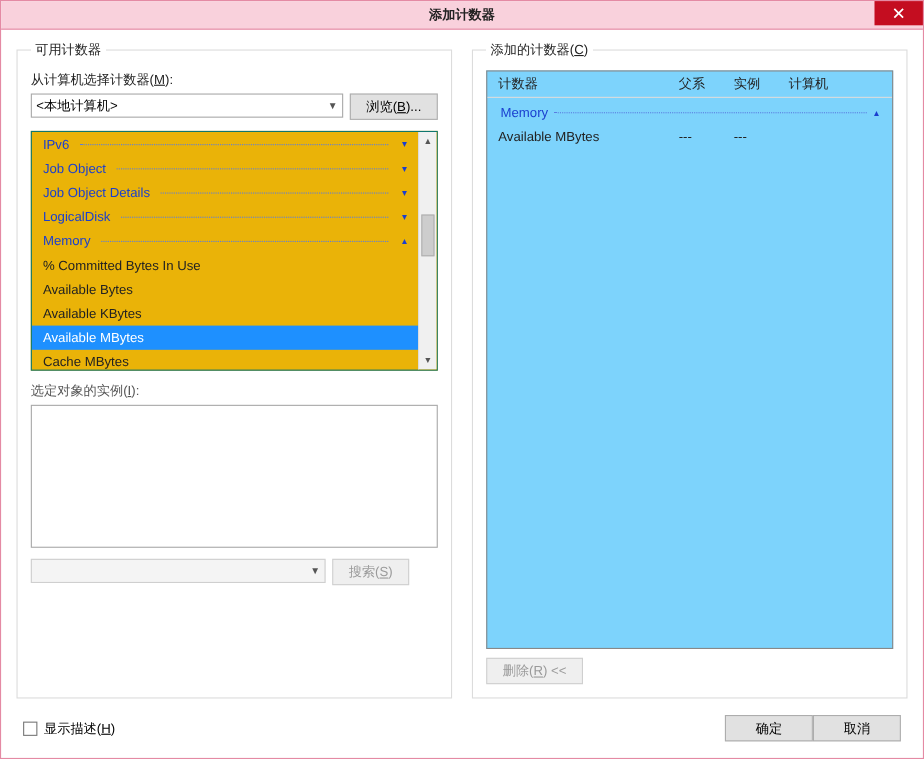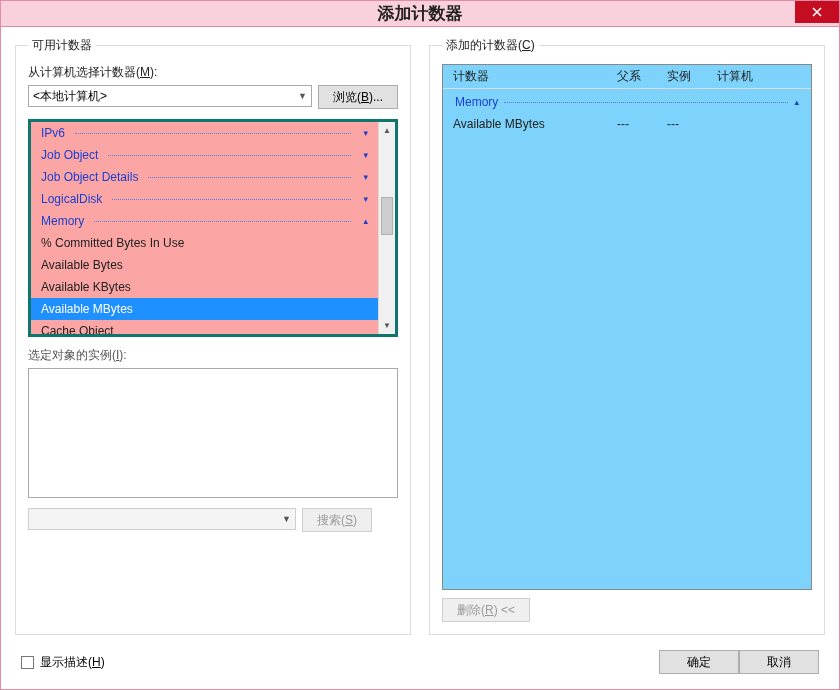--- a/index.html
+++ b/index.html
@@ -10,21 +10,21 @@
     border: 1px solid #e48aa4;
     position: relative;
     display: flex; flex-direction: column;
   }
   .titlebar {
     height: 26px; background: #f9d1dc;
     display: flex; align-items: center; justify-content: center;
     position: relative;
     border-bottom: 1px solid #e48aa4;
   }
-  .titlebar .title { font-weight: bold; font-size: 17px; color: #222; }
+  .titlebar .title { font-weight: bold; font-size: 12px; color: #222; }
   .close-btn {
     position: absolute; right: 0; top: 0; width: 44px; height: 22px;
     background: #c40d20; color: #fff; display: flex; align-items: center; justify-content: center;
     cursor: pointer; font-family: Arial;
   }
   .body {
     flex: 1; padding: 10px 14px 0 14px;
     display: flex; gap: 18px;
     min-height: 0;
   }
@@ -47,21 +47,21 @@
   .btn {
     border: 1px solid #adadad; background: #e1e1e1; padding: 0 14px;
     height: 24px; display: inline-flex; align-items: center; justify-content: center;
     cursor: pointer; min-width: 70px;
   }
   .btn.wide { min-width: 80px; }
   .btn.disabled { color: #9a9a9a; background: #efefef; border-color: #cfcfcf; cursor: default; }
 
   .counter-list {
     margin-top: 10px;
-    border: 3px solid #0f766e; background: #fca5a5;
+    border: 1px solid #0f766e; background: #eab308;
     height: 218px; position: relative;
     overflow: hidden;
   }
   .scroll-area {
     position: absolute; left: 0; right: 17px; top: 0; bottom: 0;
     overflow: hidden;
   }
   .scrollbar {
     position: absolute; right: 0; top: 0; bottom: 0; width: 17px;
     background: #f0f0f0; border-left: 1px solid #dcdcdc;
@@ -184,21 +184,21 @@
             </div>
             <div class="cat-row">
               <span>Memory</span>
               <span class="dash"></span>
               <span class="expander">▴</span>
             </div>
             <div class="item-row">% Committed Bytes In Use</div>
             <div class="item-row">Available Bytes</div>
             <div class="item-row">Available KBytes</div>
             <div class="item-row sel">Available MBytes</div>
-            <div class="item-row">Cache Object</div>
+            <div class="item-row">Cache MBytes</div>
           </div>
         <div class="scrollbar">
           <div class="arrow">▲</div>
           <div class="thumb"></div>
           <div class="arrow" style="position:absolute;bottom:0;left:0;right:0">▼</div>
         </div>
       </div>
 
       <div class="instances-label">
         <span>选定对象的实例(</span><u>I</u><span>):</span>

